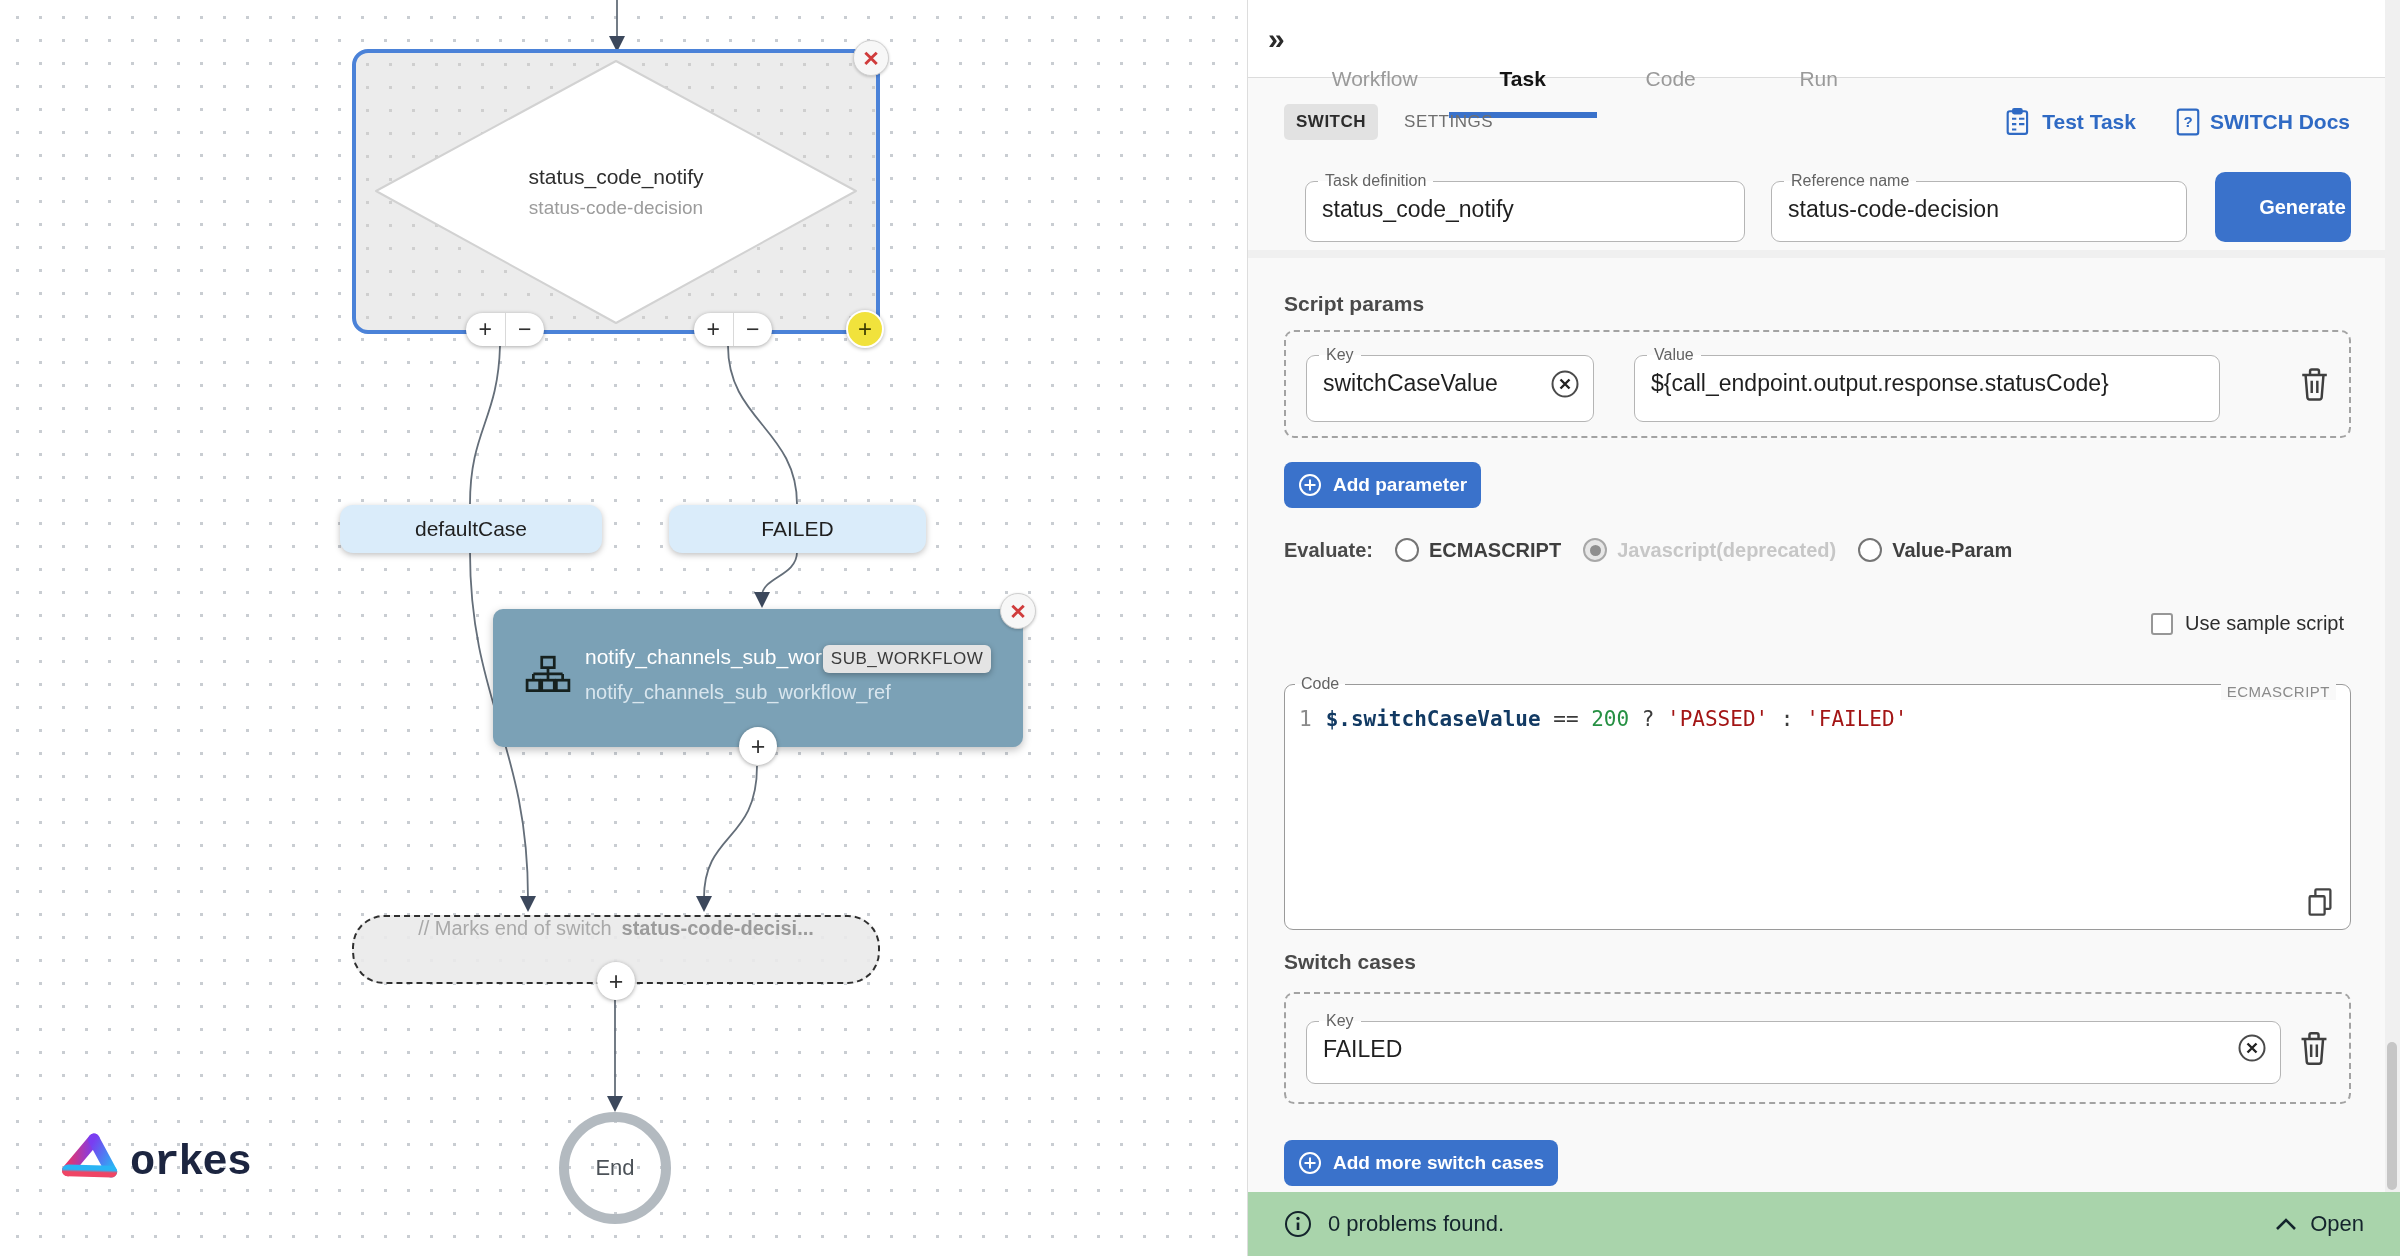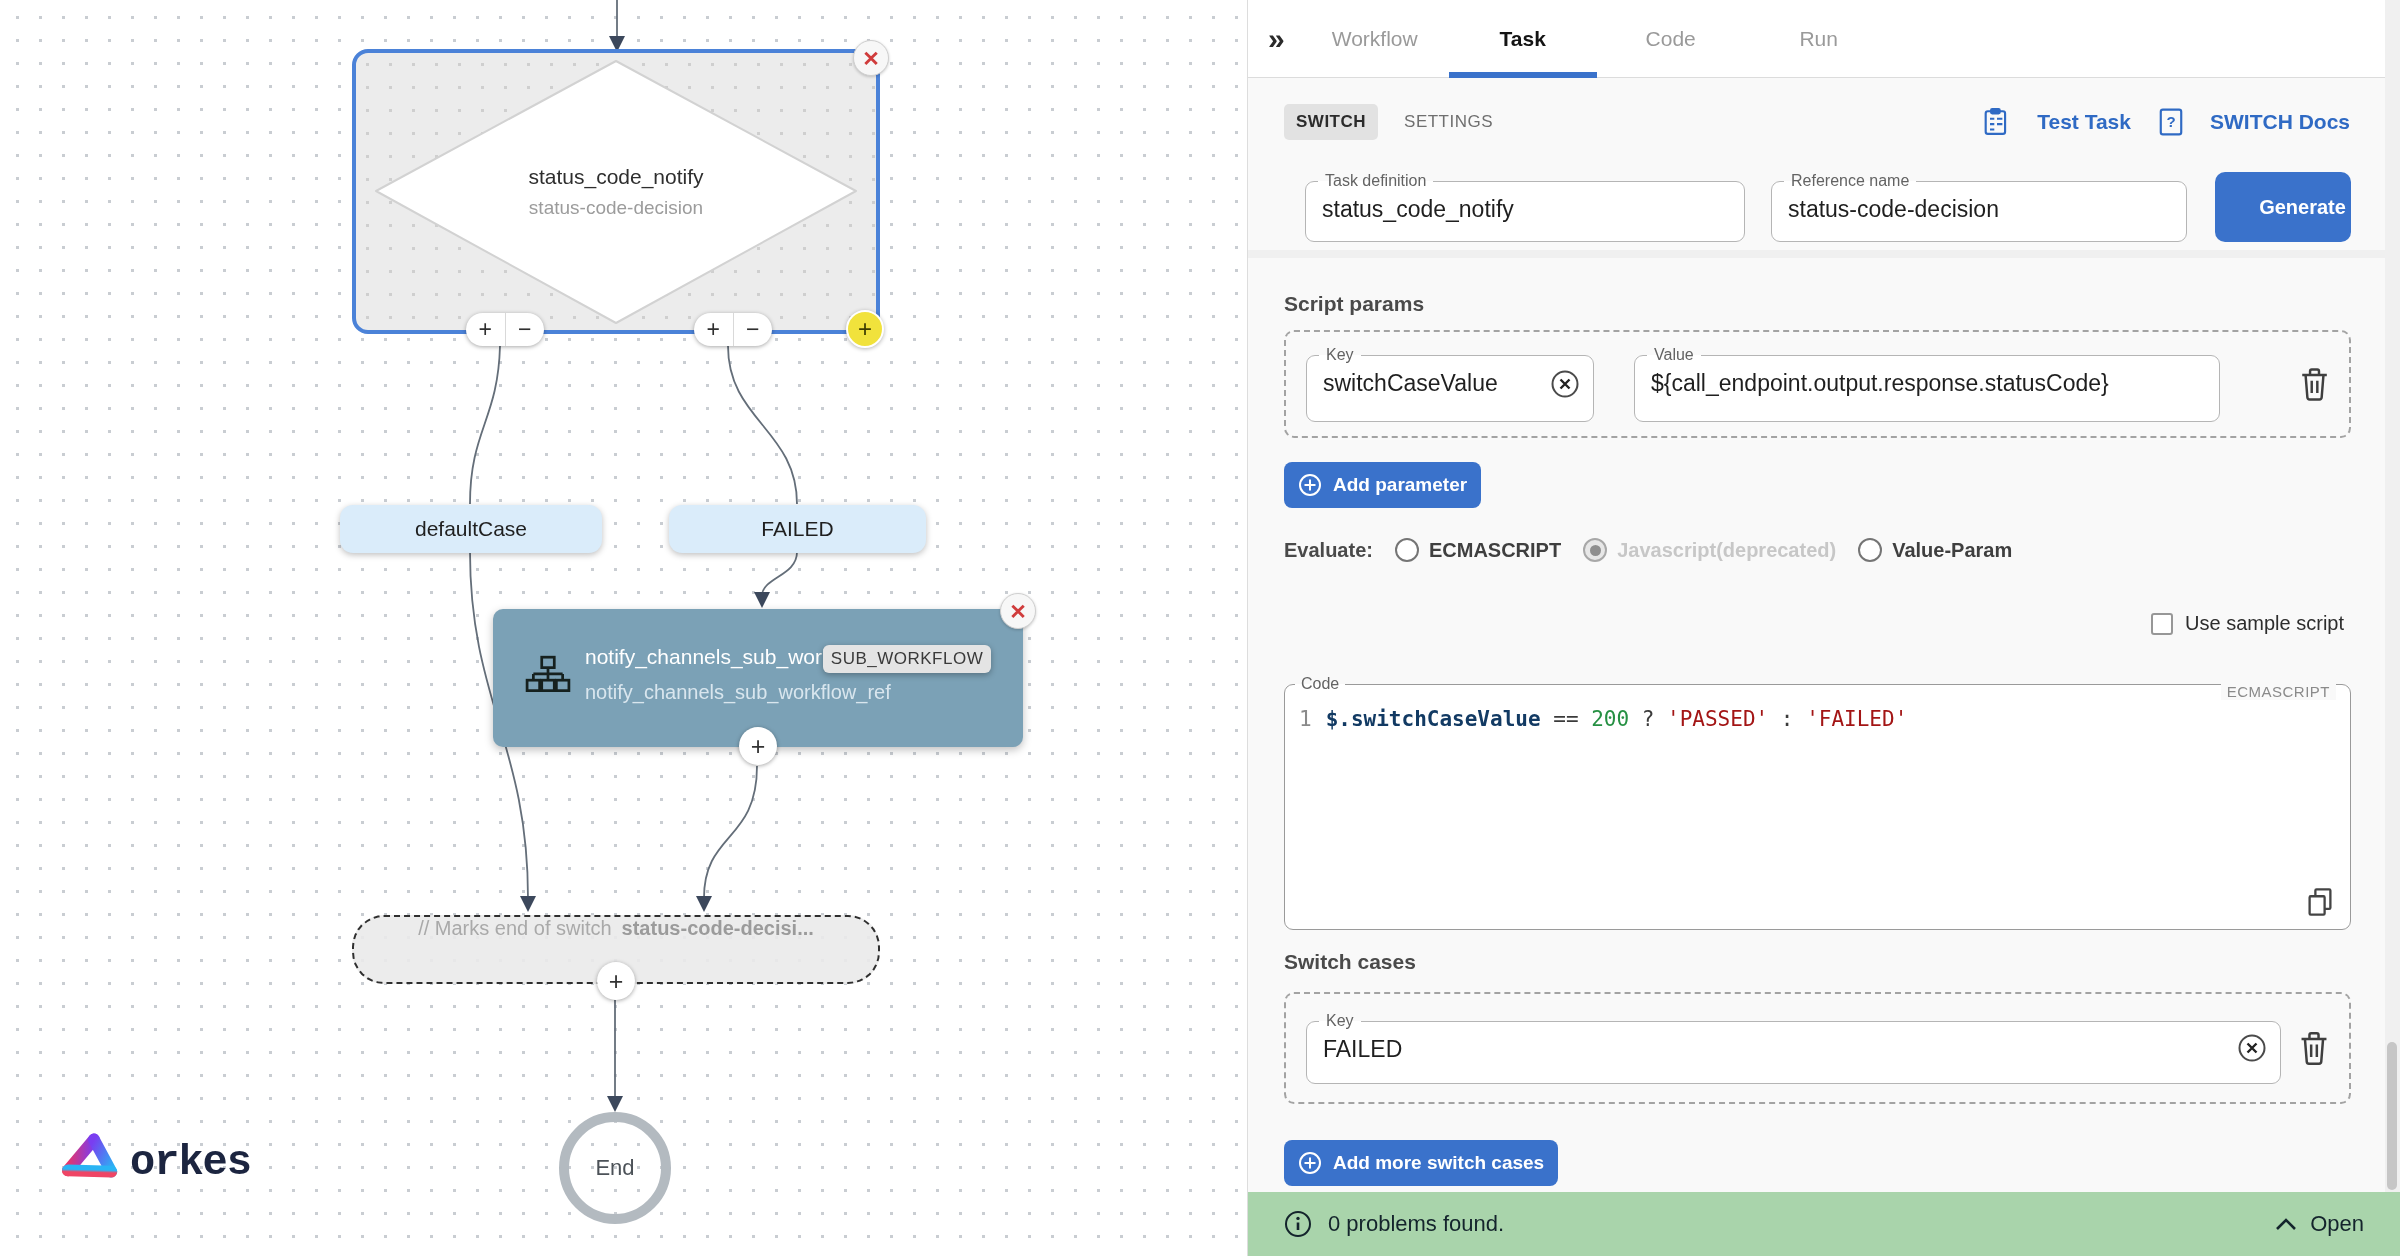--- a/index.html
+++ b/index.html
@@ -63,33 +63,33 @@
   .logo-text{font-size:42px; font-weight:bold; color:#1c2540; letter-spacing:-1px;
     font-family:Liberation Mono, monospace;}
   
   .panel{position:absolute; left:1247px; top:0; width:1153px; height:1256px; background:#f9f9f9;
     border-left:1px solid #ddd;}
   .tabrow{position:absolute; left:0; top:0; width:100%; height:78px; background:#fff;
     border-bottom:1.5px solid #dcdcdc; display:flex; align-items:center;}
   .collapse{margin-left:20px; font-size:30px; color:#2b2b2b; font-weight:bold; line-height:1;}
   .tabs{display:flex; margin-left:16px; height:100%;}
   .tab{width:148px; height:100%; display:flex; align-items:center; justify-content:center;
-    font-size:21px; color:#9a9a9a; position:relative;}
+    font-size:21px; color:#9a9a9a; position:relative;margin-top:40px;}
   .tab.active{color:#141414; font-weight:bold;}
   .tab.active::after{content:""; position:absolute; left:0; right:0; bottom:-1px; height:6px;
     background:var(--accent);}
   .sep{position:absolute; left:0; top:250px; width:100%; height:8px; background:#f0f0f0;}
   .subtab-row{position:absolute; left:36px; right:50px; top:100px; height:44px;
     display:flex; align-items:center;}
   .chip{background:#e2e2e2; border-radius:5px; padding:8px 12px; font-size:17px; font-weight:bold;
     color:#2b2b2b; letter-spacing:.5px;}
   .chip2{margin-left:26px; font-size:17px; color:#6f6f6f; letter-spacing:.5px;}
   .spacer{flex:1;}
-  .blue-link{display:flex; align-items:center; gap:27px; color:var(--link); font-size:21px;
-    font-weight:bold; margin-left:18px;padding-left:10px;}
+  .blue-link{display:flex; align-items:center; gap:10px; color:var(--link); font-size:21px;
+    font-weight:bold; margin-left:30px;padding-left:10px;}
   .fields-row{position:absolute; left:36px; top:172px; width:1067px; display:flex; gap:26px;justify-content:flex-end;}
   fieldset.fld{border:1.5px solid #b5b5b5; border-radius:9px; background:#fff; height:70px; position:relative;}
   fieldset.fld legend{margin-left:12px; padding:0 7px; font-size:16px; color:#636363;}
   fieldset.fld input{border:0; outline:0; width:95%; margin-left:16px; margin-top:6px;
     font-size:23px; color:#1f1f1f; background:transparent; font-family:"Liberation Sans",sans-serif;}
   .f-task{width:440px;} .f-ref{width:416px;}
   .gen-btn{width:136px; height:70px; background:var(--accent); border:none; border-radius:10px;
     color:#fff; font-size:20px; font-weight:bold; margin-left:2px;padding-left:39px;}
   .h2{position:absolute; left:36px; font-size:21px; font-weight:bold; color:#4a4a4a;}
   .dashed-box{position:absolute; left:36px; width:1067px; border:2px dashed #a3a3a3; border-radius:10px;

